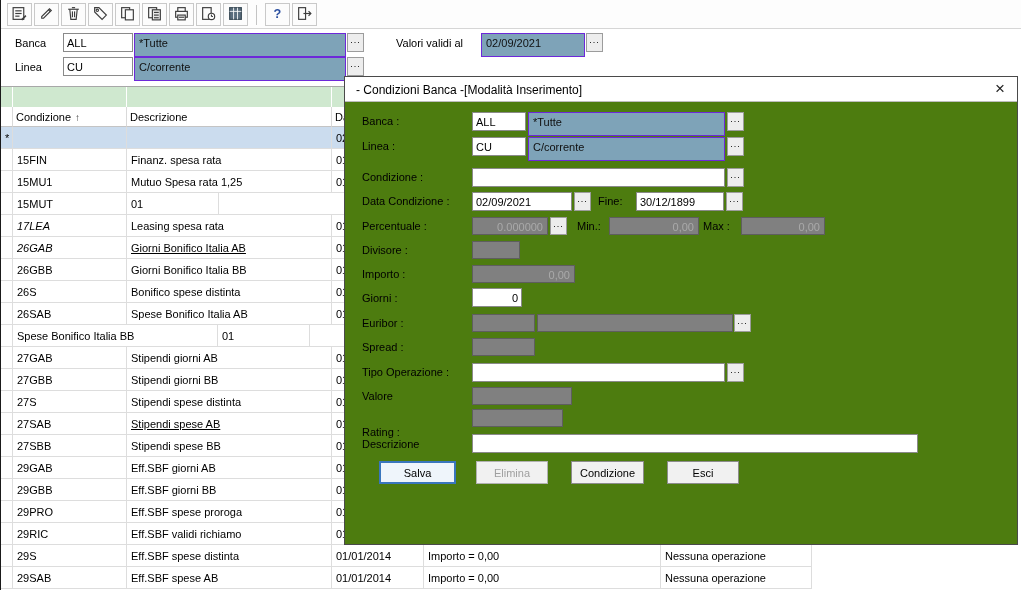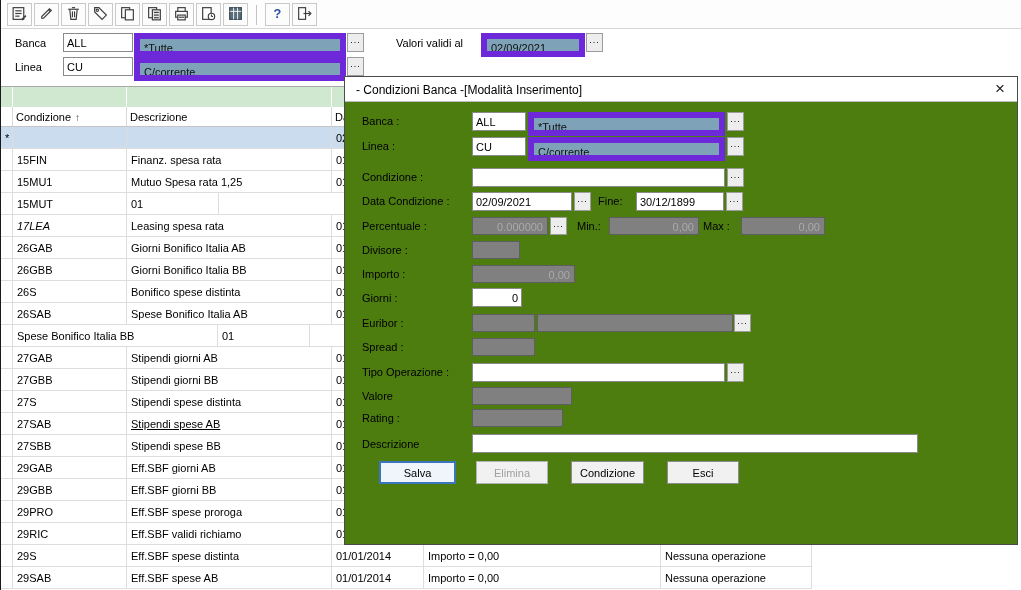--- a/index.html
+++ b/index.html
@@ -14,21 +14,21 @@
 
   
   .toolbar { position:absolute; left:0; top:0; width:1021px; height:29px; background:#FDFDFD; border-bottom:1px solid #D6D6D6; }
   .tbwrap { position:absolute; left:6px; top:3px; display:flex; gap:2px; align-items:center; }
   .tbtn { width:25px; height:23px; background:#FCFCFC; border:1px solid #C9C9C9; display:flex; align-items:center; justify-content:center; padding:0; }
   .tsep { width:1px; height:20px; background:#C4C4C4; margin:0 6px; }
 
   
   .win  { background:#fff; border:1px solid #8A8A8A; height:19px; font-size:11px; padding:2px 3px; font-family:inherit; color:#000; }
   input.win { padding:1px 3px; }
-  .teal { background:var(--field_teal,#7EA3B8); border:6px solid #6d28d9; height:24px; padding:3px 4px; color:#101010; white-space:nowrap; overflow:hidden; }
+  .teal { background:var(--field_teal,#7EA3B8); border:1px solid #6d28d9; height:24px; padding:3px 4px; color:#101010; white-space:nowrap; overflow:hidden; }
   .dots { width:17px; height:19px; background:#EDEDED; border:1px solid #9C9C9C; font-size:9px; letter-spacing:1px; line-height:10px; text-align:center; padding:0 0 5px 0; font-family:inherit; }
   .gray { background:var(--disabled_gray,#808080); border:1px solid #5E5E5E; height:18px; color:#A9A9A9; padding:3px 4px; text-align:right; white-space:nowrap; overflow:hidden; }
 
   
   .grid { position:absolute; left:0; top:86px; width:811px; background:#fff; }
   .g-band1 { display:flex; height:21px; border-top:1px solid #A8A8A8; }
   .g-b1c { background:var(--header_green,#CFE8CF); border-right:1px solid #ffffff; height:100%; }
   .g-band2 { display:flex; height:20px; background:#fff; }
   .g-hc { border-right:1px solid #D9D9D9; border-bottom:1px solid #C4C4C4; padding:4px 3px 0 3px; white-space:nowrap; overflow:hidden; }
   .sort { margin-left:4px; font-size:10px; color:#333; }
@@ -203,22 +203,22 @@
       <div class="g-row">
         <div class="g-cell" style="width: 12px;"></div>
         <div class="g-cell" style="width: 114px; font-style: italic;">17LEA</div>
         <div class="g-cell" style="width: 205px;">Leasing spesa rata</div>
         <div class="g-cell" style="width: 92px;">01</div>
         <div class="g-cell" style="width: 237px;"></div>
         <div class="g-cell" style="width: 151px;"></div>
       </div>
       <div class="g-row">
         <div class="g-cell" style="width: 12px;"></div>
-        <div class="g-cell" style="width: 114px;">26GAB</div>
-        <div class="g-cell" style="width: 205px;">Giorni Bonifico Italia AB</div>
+        <div class="g-cell" style="width: 114px; font-style: italic;">26GAB</div>
+        <div class="g-cell" style="width: 205px; text-decoration: underline;">Giorni Bonifico Italia AB</div>
         <div class="g-cell" style="width: 92px;">01</div>
         <div class="g-cell" style="width: 237px;"></div>
         <div class="g-cell" style="width: 151px;"></div>
       </div>
       <div class="g-row">
         <div class="g-cell" style="width: 12px;"></div>
         <div class="g-cell" style="width: 114px;">26GBB</div>
         <div class="g-cell" style="width: 205px;">Giorni Bonifico Italia BB</div>
         <div class="g-cell" style="width: 92px;">01</div>
         <div class="g-cell" style="width: 237px;"></div>
@@ -390,21 +390,21 @@
   <span class="abs lbl" style="left:17px;top:264px">Spread :</span>
   <div class="abs gray" style="left:127px;top:261px;width:63px"></div>
 
   <span class="abs lbl" style="left:17px;top:289px">Tipo Operazione :</span>
   <div class="abs win" style="left:127px;top:286px;width:253px"></div>
   <button class="abs dots" style="left:382px;top:286px">...</button>
 
   <span class="abs lbl" style="left:17px;top:313px">Valore</span>
   <div class="abs gray" style="left:127px;top:310px;width:100px"></div>
 
-  <span class="abs lbl" style="left:17px;top:335px">Rating :</span>
+  <span class="abs lbl" style="left:17px;top:349px">Rating :</span>
   <div class="abs gray" style="left:127px;top:332px;width:91px"></div>
 
   <span class="abs lbl" style="left:17px;top:361px">Descrizione</span>
   <input class="abs win" style="left: 127px; top: 357px; width: 446px;" value="">
 
   <button class="abs pbtn primary" style="left:34px;top:384px;width:77px">Salva</button>
   <button class="abs pbtn disabled" style="left:131px;top:384px;width:72px">Elimina</button>
   <button class="abs pbtn" style="left:226px;top:384px;width:73px">Condizione</button>
   <button class="abs pbtn" style="left:322px;top:384px;width:72px">Esci</button>
 </div>

